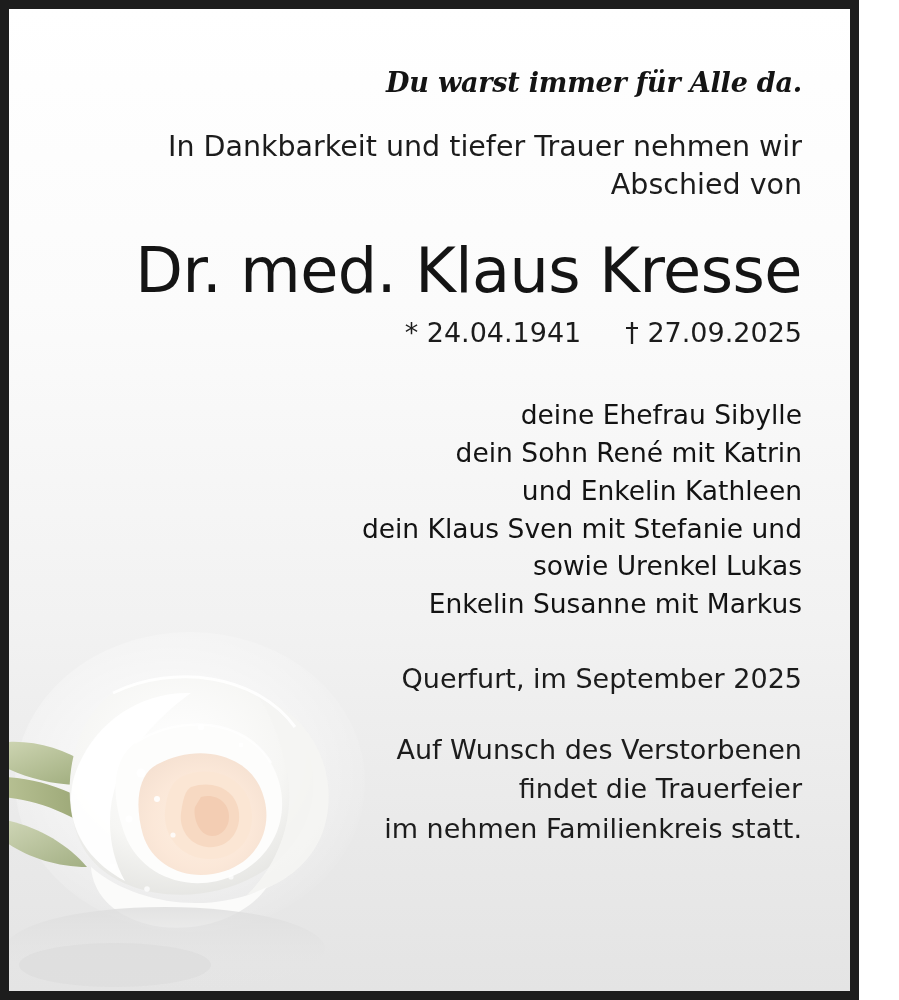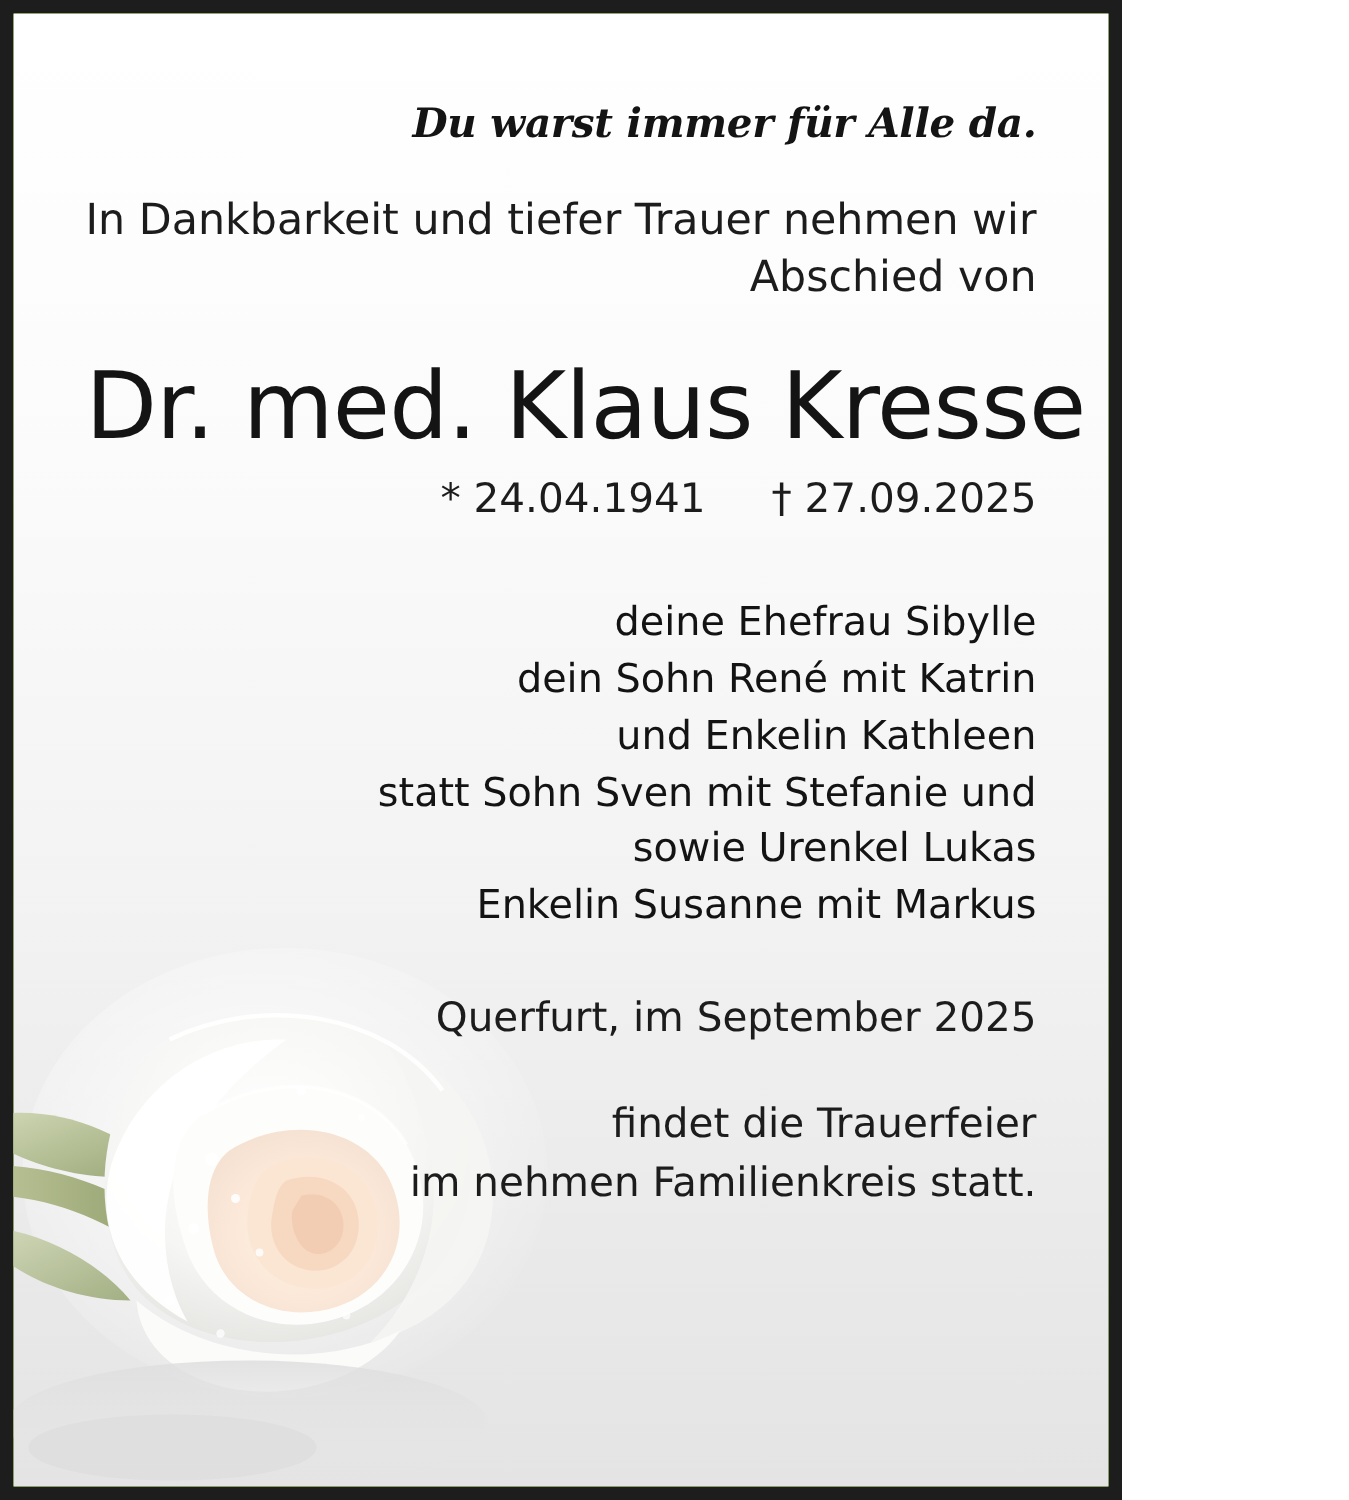--- a/index.html
+++ b/index.html
@@ -9,25 +9,25 @@
   }
   body {
     width: 899px;
     height: 1000px;
     font-family: "DejaVu Sans", sans-serif;
     overflow: hidden;
   }
 
   .obituary {
     position: relative;
-    width: 748px;
+    width: 859px;
     height: 1000px;
     box-sizing: border-box;
     border: 9px solid #1d1d1d;
-    background: #bef264;
+    background: #eab308;
     overflow: hidden;
   }
 
   
   .bg-wash {
     position: absolute;
     inset: 0;
     background: linear-gradient(180deg, #ffffff 0%, #fbfbfb 30%, #f2f2f2 62%, #e9e9e9 85%, #e4e4e4 100%);
     pointer-events: none;
   }
@@ -202,26 +202,27 @@
 
     <div class="dates">
       <span>* 24.04.1941</span>
       <span>† 27.09.2025</span>
     </div>
 
     <div class="family">
       <div>deine Ehefrau Sibylle</div>
       <div>dein Sohn René mit Katrin</div>
       <div>und Enkelin Kathleen</div>
-      <div>statt Sohn Sven mit Stefanie und</div>
+      <div>dein Klaus Sven mit Stefanie und</div>
       <div>sowie Urenkel Lukas</div>
       <div>Enkelin Susanne mit Markus</div>
     </div>
 
     <p class="place">Querfurt, im September 2025</p>
 
     <div class="closing">
+      <div>Auf Wunsch des Verstorbenen</div>
       <div>findet die Trauerfeier</div>
       <div>im nehmen Familienkreis statt.</div>
     </div>
 
   </div>
 </div>
 
 </body></html>

